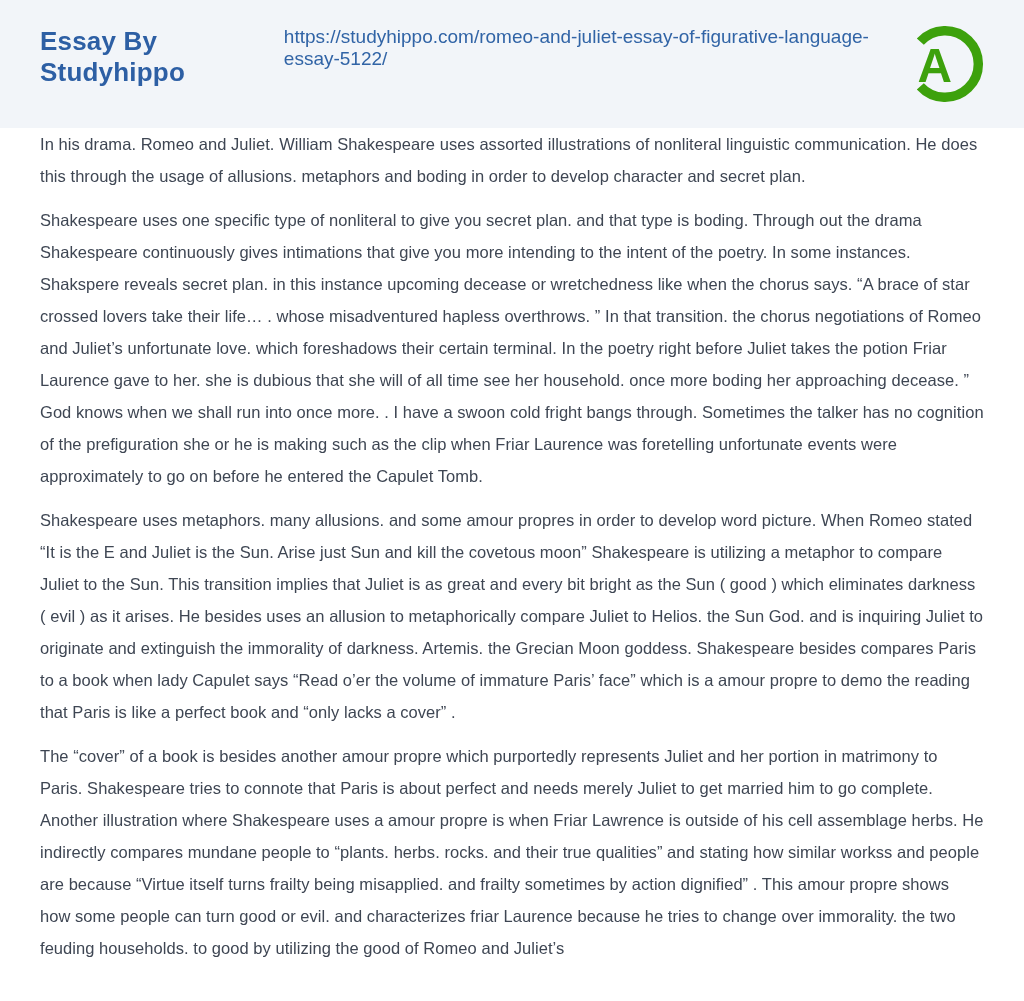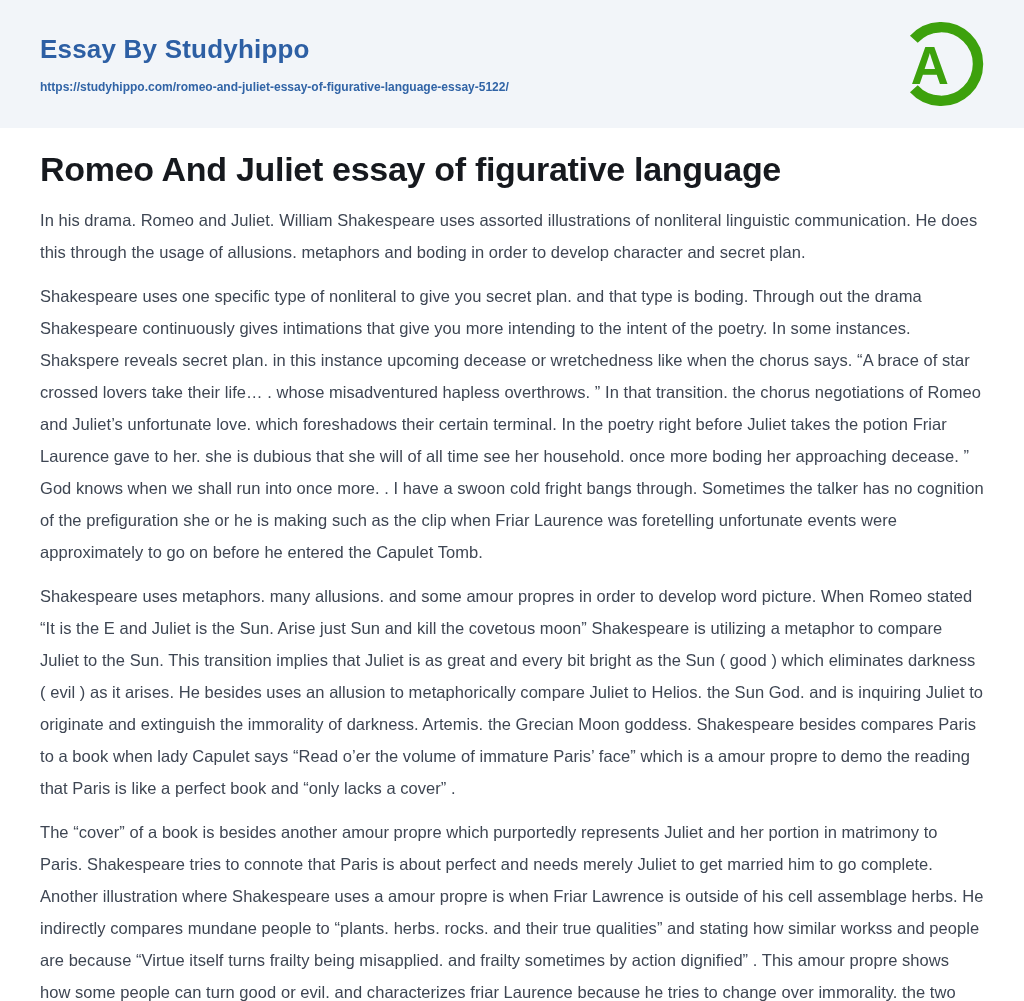--- a/index.html
+++ b/index.html
@@ -12,33 +12,33 @@
     overflow: hidden;
   }
   .page-header {
     background: #f2f5f9;
     height: 128px;
     display: flex;
     align-items: center;
     justify-content: space-between;
     padding: 0 38px 0 40px;
   }
-  .header-text { display: flex; flex-direction: column; }
+  .header-text { display: flex; flex-direction: row; }
   .site-label {
     color: #2d5fa4;
     font-size: 26px;
     font-weight: 700;
     letter-spacing: 0.2px;
     text-decoration: none;
     margin-bottom: 15px;
   }
   .source-url {
     color: #3164a6;
-    font-size: 12px;
-    font-weight: 700;
+    font-size: 19px;
+    font-weight: 400;
     text-decoration: none;
   }
   .logo { width: 88px; height: 88px; display: block; }
   .content { padding: 0 40px; }
   .page-title {
     margin: 21px 0 15px 0;
     font-size: 34px;
     line-height: 40px;
     font-weight: 800;
     letter-spacing: -0.3px;
@@ -60,21 +60,20 @@
     <a class="site-label" href="#">Essay By Studyhippo</a>
     <a class="source-url" href="#">https://studyhippo.com/romeo-and-juliet-essay-of-figurative-language-essay-5122/</a>
   </div>
   <svg class="logo" viewBox="0 0 80 80" aria-hidden="true">
     <path d="M 14.4 17.5 A 33.5 33.5 0 1 1 14.4 62.5" fill="none" stroke="#3da10c" stroke-width="9.5" stroke-linecap="butt"></path>
     <text x="29" y="58" font-size="48" font-weight="600" font-family="Liberation Sans, sans-serif" fill="#3da10c" text-anchor="middle">A</text>
   </svg>
 </header>
 
 <main class="content">
-  <h1 class="page-title">Romeo And Juliet essay of figurative language</h1>
 
   <p class="essay-paragraph">In his drama. Romeo and Juliet. William Shakespeare uses assorted illustrations of nonliteral linguistic communication. He does this through the usage of allusions. metaphors and boding in order to develop character and secret plan.</p>
 
   <p class="essay-paragraph">Shakespeare uses one specific type of nonliteral to give you secret plan. and that type is boding. Through out the drama Shakespeare continuously gives intimations that give you more intending to the intent of the poetry. In some instances. Shakspere reveals secret plan. in this instance upcoming decease or wretchedness like when the chorus says. “A brace of star crossed lovers take their life… . whose misadventured hapless overthrows. ” In that transition. the chorus negotiations of Romeo and Juliet’s unfortunate love. which foreshadows their certain terminal. In the poetry right before Juliet takes the potion Friar Laurence gave to her. she is dubious that she will of all time see her household. once more boding her approaching decease. ” God knows when we shall run into once more. . I have a swoon cold fright bangs through. Sometimes the talker has no cognition of the prefiguration she or he is making such as the clip when Friar Laurence was foretelling unfortunate events were approximately to go on before he entered the Capulet Tomb.</p>
 
   <p class="essay-paragraph">Shakespeare uses metaphors. many allusions. and some amour propres in order to develop word picture. When Romeo stated “It is the E and Juliet is the Sun. Arise just Sun and kill the covetous moon” Shakespeare is utilizing a metaphor to compare Juliet to the Sun. This transition implies that Juliet is as great and every bit bright as the Sun ( good ) which eliminates darkness ( evil ) as it arises. He besides uses an allusion to metaphorically compare Juliet to Helios. the Sun God. and is inquiring Juliet to originate and extinguish the immorality of darkness. Artemis. the Grecian Moon goddess. Shakespeare besides compares Paris to a book when lady Capulet says “Read o’er the volume of immature Paris’ face” which is a amour propre to demo the reading that Paris is like a perfect book and “only lacks a cover” .</p>
 
   <p class="essay-paragraph">The “cover” of a book is besides another amour propre which purportedly represents Juliet and her portion in matrimony to Paris. Shakespeare tries to connote that Paris is about perfect and needs merely Juliet to get married him to go complete. Another illustration where Shakespeare uses a amour propre is when Friar Lawrence is outside of his cell assemblage herbs. He indirectly compares mundane people to “plants. herbs. rocks. and their true qualities” and stating how similar workss and people are because “Virtue itself turns frailty being misapplied. and frailty sometimes by action dignified” . This amour propre shows how some people can turn good or evil. and characterizes friar Laurence because he tries to change over immorality. the two feuding households. to good by utilizing the good of Romeo and Juliet’s</p>
 </main>
 

